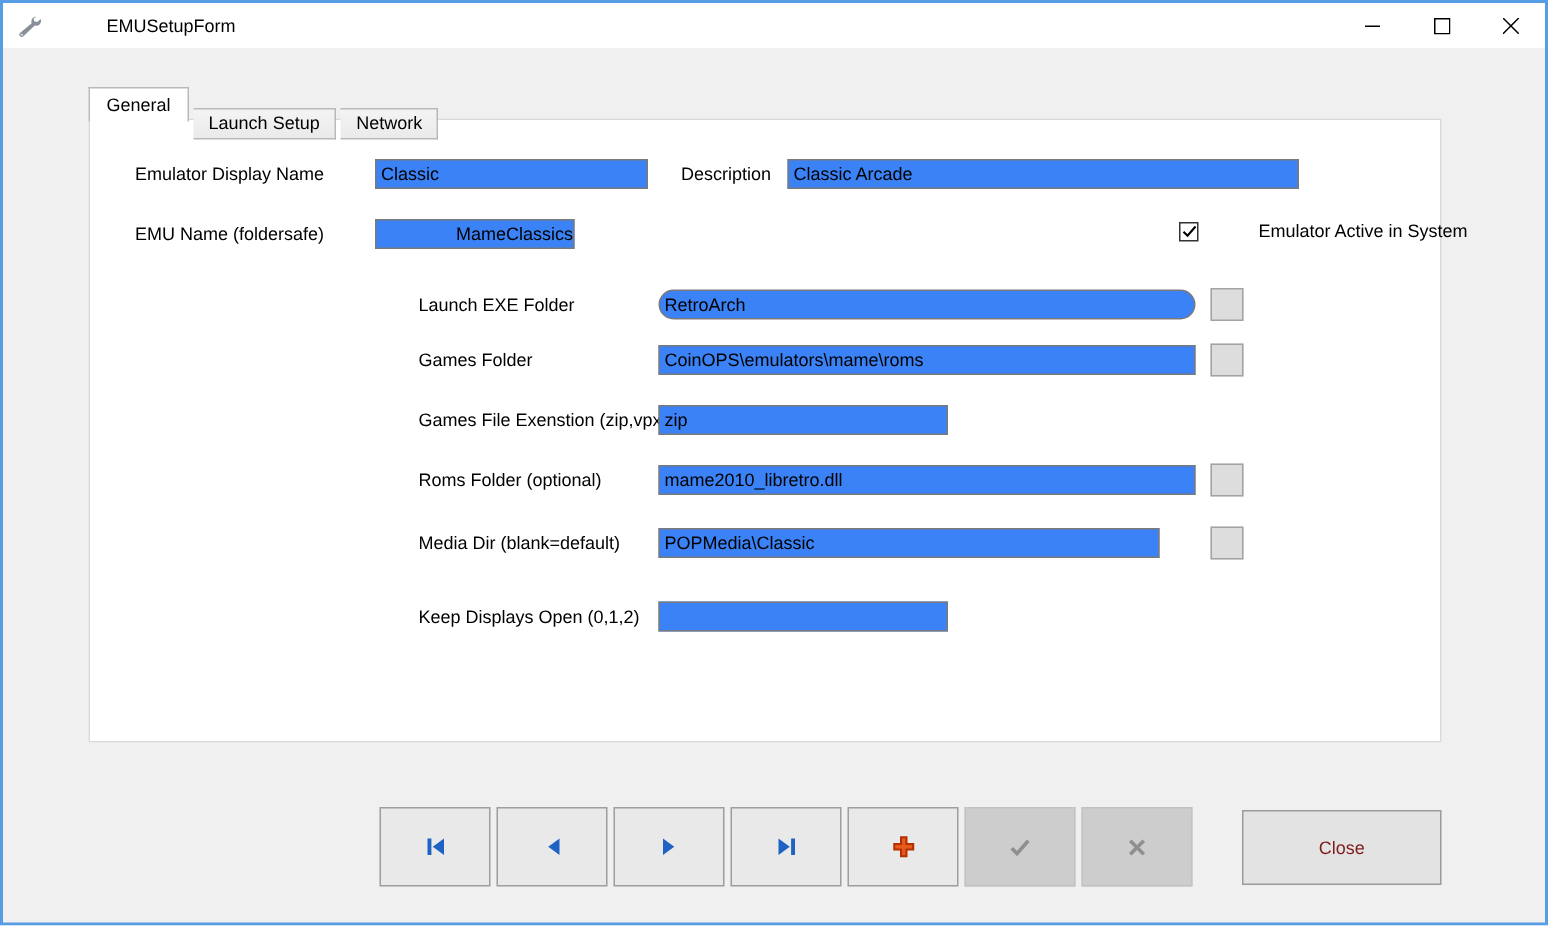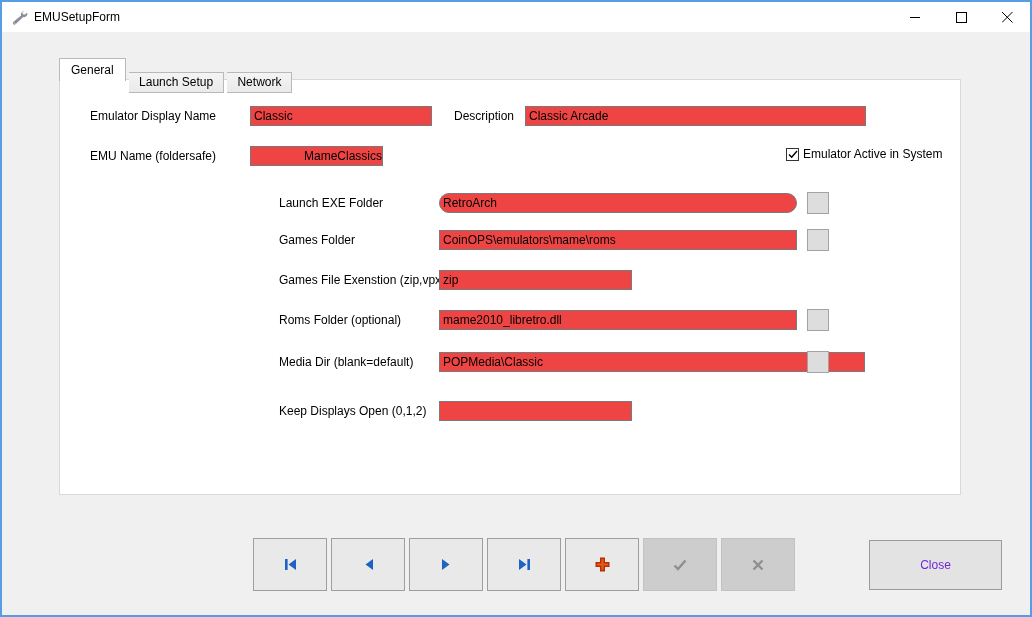--- a/index.html
+++ b/index.html
@@ -7,21 +7,21 @@
   body { font-family:"Liberation Sans", sans-serif; font-size:12px; color:#000; }
 
   .window {
     position:relative; width:1032px; height:617px;
     border:2px solid #569de5; background:#f0f0f0; overflow:hidden;
   }
 
   
   .titlebar {
     position:absolute; left:0; top:0; right:0; height:30px;
-    background:#ffffff; display:flex; align-items:center;
+    background:#ffffff; display:flex; align-items:center;gap:37px;
   }
   .titlebar .app-icon { margin-left:8px; width:18px; height:16px; }
   .titlebar .title-text { margin-left:6px; font-size:12px; color:#000; }
   .win-controls { position:absolute; right:0; top:0; height:30px; display:flex; }
   .win-btn { width:46px; height:30px; display:flex; align-items:center; justify-content:center; background:transparent; border:none; cursor:default; }
   .win-btn svg { display:block; }
 
   
   .tabcontrol { position:absolute; left:57px; top:56px; width:902px; height:437px; }
   .tabpage {
@@ -37,21 +37,21 @@
   }
   .tab:first-child { border-left-width:1px; }
   .tab.active {
     background:#ffffff; margin-top:0; height:23px; line-height:22px;
     border:1px solid #b9b9b9; border-bottom:none; z-index:3; padding:0 11px;
   }
 
   
   .lbl { position:absolute; white-space:nowrap; font-size:12px; color:#000; }
   .tb {
-    position:absolute; height:20px; border:1px solid #7a7a7a; background:#ef4444;
+    position:absolute; height:20px; border:1px solid #7a7a7a; background:#3b82f6;
     font-family:"Liberation Sans", sans-serif; font-size:12px; color:#000;
     padding:0 0 0 3px; outline:none;
   }
   .browse-btn {
     position:absolute; width:22px; height:22px;
     background:#dddddd; border:1px solid #a3a3a3; cursor:default;
   }
   .checkbox-wrap { position:absolute; display:flex; align-items:center; }
   .checkbox-box {
     width:13px; height:13px; background:#fff; border:1px solid #333;
@@ -59,23 +59,23 @@
   }
 
   
   .nav-btn {
     position:absolute; width:74px; height:53px;
     background:#e9e9e9; border:1px solid #9e9e9e;
     display:flex; align-items:center; justify-content:center; cursor:default;
   }
   .nav-btn.disabled { background:#cdcdcd; border-color:#c2c2c2; }
   .close-btn {
-    position:absolute; left:867px; top:538px; width:133px; height:50px;
+    position:absolute; left:826px; top:538px; width:133px; height:50px;
     background:#e3e3e3; border:1px solid #9b9b9b;
-    font-family:"Liberation Sans", sans-serif; font-size:12px; color:#6d28d9; cursor:default;
+    font-family:"Liberation Sans", sans-serif; font-size:12px; color:#7f1d1d; cursor:default;
   }
 </style>
 </head>
 <body>
 
 <div class="window">
 
   <div class="titlebar">
     <svg class="app-icon" viewBox="0 0 18 16">
       <path d="M14.5 2.2 a3.2 3.2 0 0 0 -3.4 4.3 L3.5 12.8 a1.6 1.6 0 1 0 2.3 2.2 L13.2 8 a3.2 3.2 0 0 0 3.9 -4.3 L14.8 5.6 L12.8 5.2 L12.4 3.2 Z" fill="#8a9099"></path>
@@ -109,21 +109,21 @@
       <div class="tab">Network</div>
     </div>
 
     <span class="lbl" style="left:31px; top:51px;">Emulator Display Name</span>
     <input class="tb" style="left: 191px; top: 48px; width: 182px;" value="Classic">
     <span class="lbl" style="left:395px; top:51px;">Description</span>
     <input class="tb" style="left: 466px; top: 48px; width: 341px;" value="Classic Arcade">
 
     <span class="lbl" style="left:31px; top:91px;">EMU Name (foldersafe)</span>
     <input class="tb" style="left: 191px; top: 88px; width: 133px; text-align: right;" value="MameClassics">
-    <div class="checkbox-wrap" style="left:727px; top:89px;">
+    <div class="checkbox-wrap" style="left:727px; top:89px;gap:36px;">
       <span class="checkbox-box">
         <svg width="10" height="9" viewBox="0 0 10 9">
             <path d="M1 4.5 L3.7 7.2 L9 1" stroke="#000" stroke-width="1.4" fill="none"></path>
           </svg>
       </span>
       <span class="lbl" style="position:static;">Emulator Active in System</span>
     </div>
 
     <span class="lbl" style="left:220px; top:138px;">Launch EXE Folder</span>
     <input class="tb" style="left: 380px; top: 135px; width: 358px; border-radius: 10px;" value="RetroArch">
@@ -134,21 +134,21 @@
     <button class="browse-btn" style="left:748px; top:171px;"></button>
 
     <span class="lbl" style="left:220px; top:215px;">Games File Exenstion (zip,vpx)</span>
     <input class="tb" style="left: 380px; top: 212px; width: 193px;" value="zip">
 
     <span class="lbl" style="left:220px; top:255px;text-align:center;">Roms Folder (optional)</span>
     <input class="tb" style="left: 380px; top: 252px; width: 358px;" value="mame2010_libretro.dll">
     <button class="browse-btn" style="left:748px; top:251px;"></button>
 
     <span class="lbl" style="left:220px; top:297px;">Media Dir (blank=default)</span>
-    <input class="tb" style="left: 380px; top: 294px; width: 426px;" value="POPMedia\Classic">
+    <input class="tb" style="left: 380px; top: 294px; width: 334px;" value="POPMedia\Classic">
     <button class="browse-btn" style="left:748px; top:293px;"></button>
 
     <span class="lbl" style="left:220px; top:346px;">Keep Displays Open (0,1,2)</span>
     <input class="tb" style="left: 380px; top: 343px; width: 193px;" value="">
   </div>
 
   <button class="nav-btn" style="left:251px; top:536px;">
     <svg width="15" height="13" viewBox="0 0 15 13">
       <rect x="2" y="1" width="2.6" height="11" fill="#1e63c4"></rect>
       <path d="M13 1 L5.5 6.5 L13 12 Z" fill="#1e63c4"></path>

